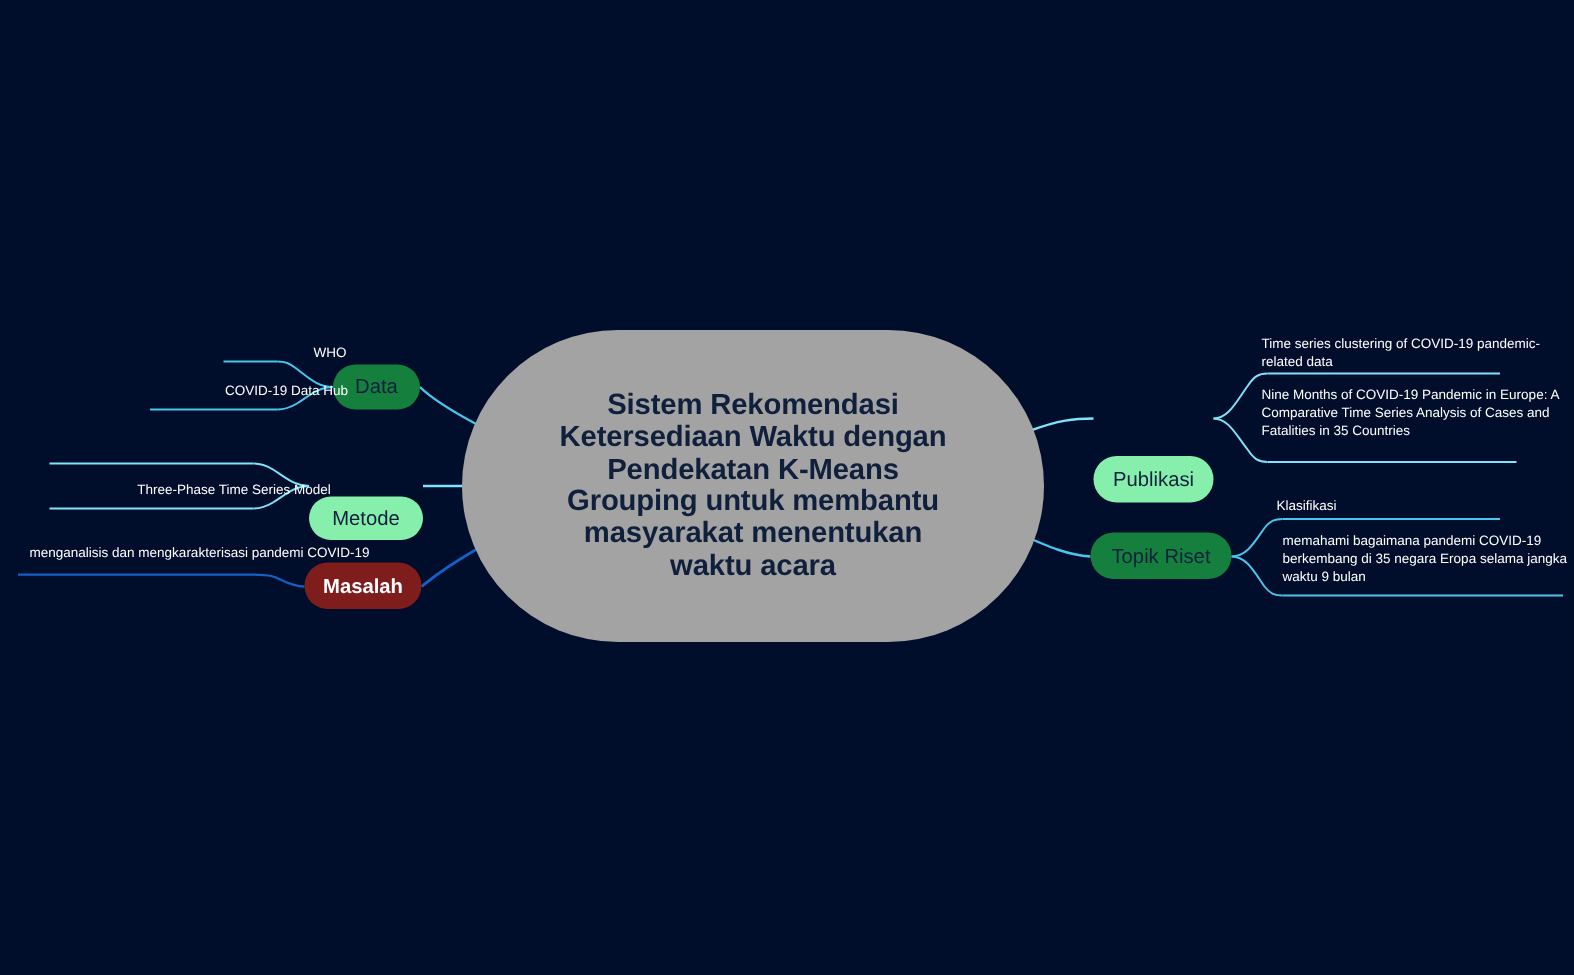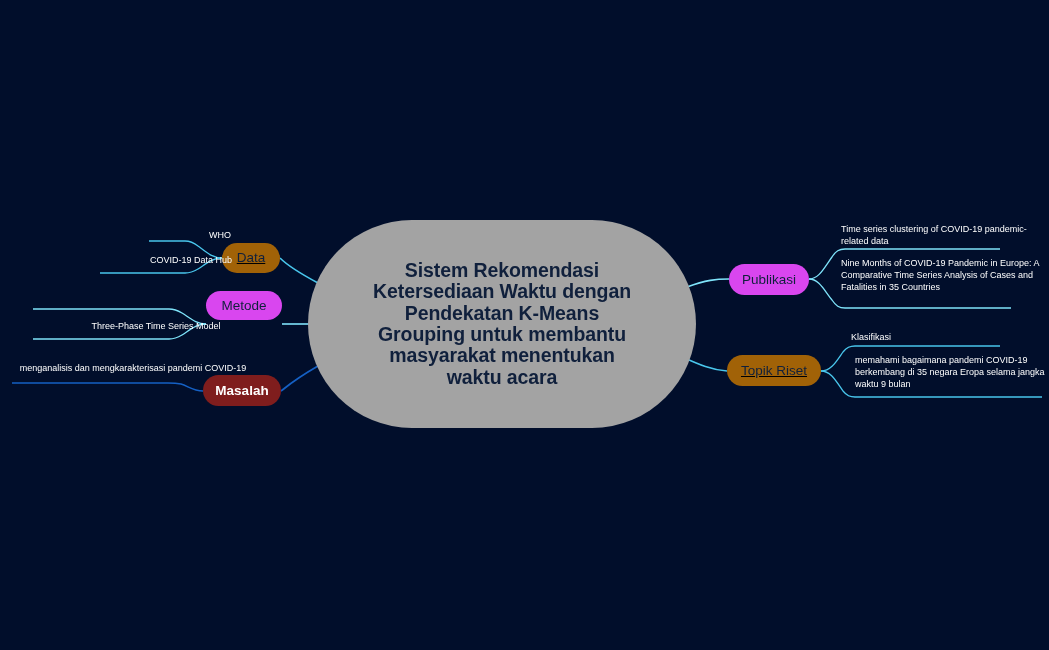--- a/index.html
+++ b/index.html
@@ -54,23 +54,23 @@
     display: flex;
     align-items: center;
     justify-content: center;
     box-sizing: border-box;
     white-space: nowrap;
   }
   .pill .label {
     font-size: 13.5px;
     line-height: 1;
   }
-  .pill.cyan      { background: #a16207; text-decoration: underline; }
+  .pill.cyan      { background: #15803d; }
   .pill.cyan .label { color: #10203c; }
-  .pill.lightcyan { background: #d946ef; }
+  .pill.lightcyan { background: #86efac; margin-top: 40px; }
   .pill.lightcyan .label { color: #10203c; }
   .pill.darkblue  { background: #7f1d1d; }
   .pill.darkblue .label { color: #ffffff; font-weight: bold; }
 
   #pill-data        { left: 222px; top: 243px; width: 58px;  height: 30px; }
   #pill-metode      { left: 206px; top: 291px; width: 76px;  height: 29px; }
   #pill-masalah     { left: 203px; top: 375px; width: 78px;  height: 31px; }
   #pill-publikasi   { left: 729px; top: 264px; width: 80px;  height: 31px; }
   #pill-topik-riset { left: 727px; top: 355px; width: 94px;  height: 31px; }
 

